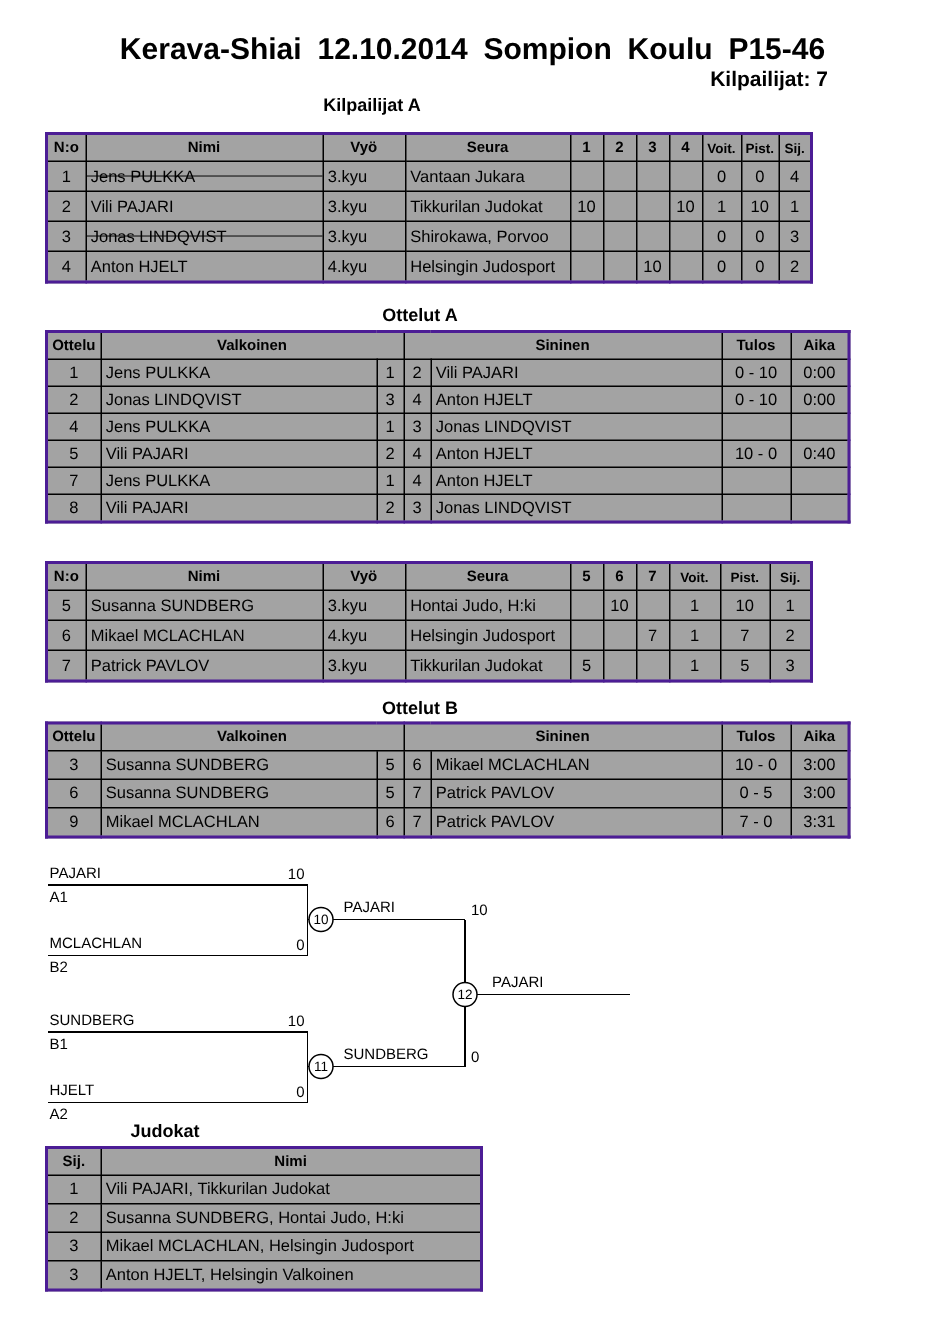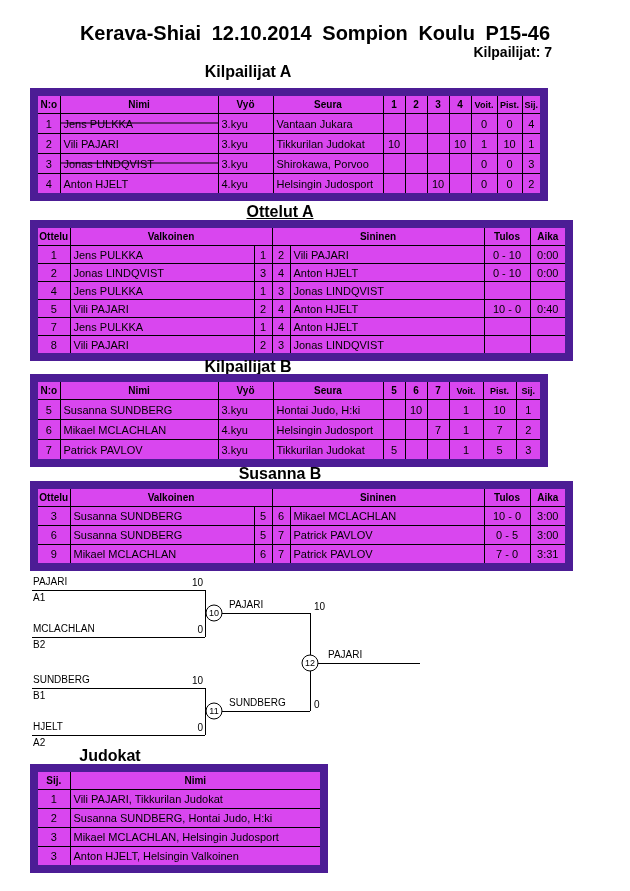--- a/index.html
+++ b/index.html
@@ -1,38 +1,38 @@
 <!DOCTYPE html>
 <html><head>
 <meta charset="utf-8">
 <style>
   html,body{margin:0;padding:0;}
   body{width:630px;height:891px;background:#fff;font-family:"Liberation Sans",sans-serif;color:#000;}
   .page{position:relative;width:582px;height:891px;overflow:hidden;background:#fff;}
   .title{position:absolute;left:0;top:22px;width:630px;text-align:center;font-weight:bold;font-size:20px;word-spacing:5px;}
   .count{position:absolute;top:44px;right:30px;font-size:14px;font-weight:bold;}
-  .sec{position:absolute;text-align:center;font-size:16px;font-weight:bold;}
-  table{border-collapse:collapse;table-layout:fixed;position:absolute;background:#d946ef;border:8px solid #4c1d95;}
+  .sec{position:absolute;text-align:center;font-size:12px;font-weight:bold;}
+  table{border-collapse:collapse;table-layout:fixed;position:absolute;background:#a3a3a3;border:2px solid #4c1d95;}
   th,td{border:1px solid #000;white-space:nowrap;overflow:hidden;}
   th{font-size:10px;text-align:center;padding:0 1px;height:17px;font-weight:bold;}
   th.s{font-size:9px;}
   td{font-size:11px;padding:0 3px;text-align:left;}
   td.c{text-align:center;padding:0 1px;}
   .ka td,.kb td{height:19px;}
   .oa td{height:17px;}
   .ob td{height:18px;}
   .tu td{height:18px;}
   .struck{background:linear-gradient(to bottom,transparent calc(50% - 1px),#000 calc(50% - 1px),#000 50%,transparent 50%);}
   #t-ka{left:30px;top:88px;width:510px;}
   #t-oa{left:30px;top:220px;width:535px;}
   #t-kb{left:30px;top:374px;width:510px;}
   #t-ob{left:30px;top:481px;width:535px;}
   #t-tu{left:30px;top:764px;width:290px;}
   #h-ka{left:30px;top:63px;width:436px;}
-  #h-oa{left:30px;top:203px;width:500px;text-decoration:underline;}
+  #h-oa{left:30px;top:203px;width:500px;}
   #h-kb{left:30px;top:358px;width:436px;}
   #h-ob{left:30px;top:465px;width:500px;}
   #h-tu{left:30px;top:747px;width:160px;}
   #bracket{position:absolute;left:25px;top:568px;}
   #bracket text{font-size:10px;fill:#000;font-family:"Liberation Sans",sans-serif;}
   #bracket text.m{font-size:9px;text-anchor:middle;}
   #bracket text.e{text-anchor:end;}
   #bracket line{stroke:#000;stroke-width:1;shape-rendering:crispEdges;}
   #bracket circle{fill:#fff;stroke:#000;stroke-width:1;}
 </style>
@@ -197,21 +197,20 @@
       <td>Vili PAJARI</td>
       <td class="c">2</td>
       <td class="c">3</td>
       <td>Jonas LINDQVIST</td>
       <td class="c"></td>
       <td class="c"></td>
     </tr>
   </tbody>
     </table>
 
-  <div class="sec" id="h-kb">Kilpailijat B</div>
   <table class="kb" id="t-kb">
     <colgroup>
         <col style="width:26px">
         <col style="width:158px">
         <col style="width:55px">
         <col style="width:110px">
         <col style="width:22px">
         <col style="width:22px">
         <col style="width:22px">
         <col style="width:34px">
@@ -263,21 +262,21 @@
       <td class="c">5</td>
       <td class="c"></td>
       <td class="c"></td>
       <td class="c">1</td>
       <td class="c">5</td>
       <td class="c">3</td>
     </tr>
   </tbody>
     </table>
 
-  <div class="sec" id="h-ob">Susanna B</div>
+  <div class="sec" id="h-ob">Ottelut B</div>
   <table class="ob" id="t-ob">
     <colgroup>
         <col style="width:36px">
         <col style="width:184px">
         <col style="width:18px">
         <col style="width:18px">
         <col style="width:194px">
         <col style="width:46px">
         <col style="width:39px">
       </colgroup>

